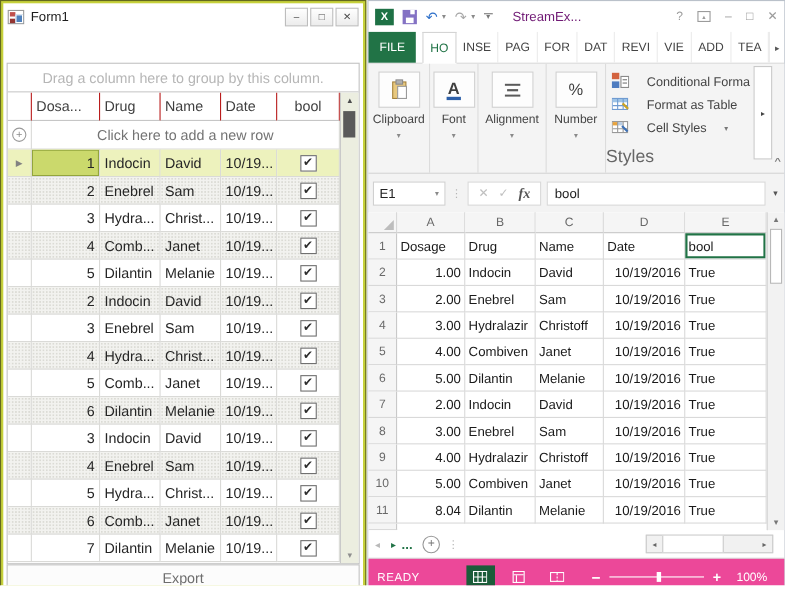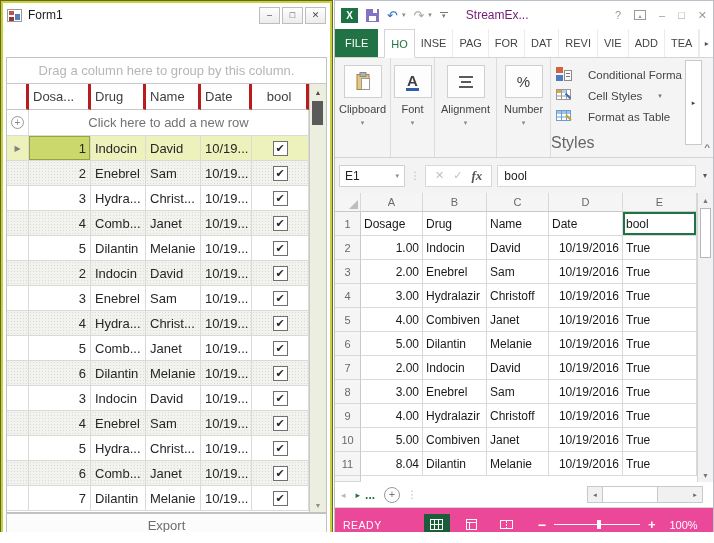--- a/index.html
+++ b/index.html
@@ -23,21 +23,21 @@
   #grid { position:absolute; left:3px; top:54px; width:321px; height:456px; border:1px solid #c2c2c2;
     background:#fff; display:flex; flex-direction:column; }
   .group-panel { height:26px; border-bottom:1px solid #c9c9c9; display:flex; align-items:center;
     justify-content:center; font-size:13px; color:#b6b6b6; }
   .grid-main { flex:1; display:flex; overflow:hidden; }
   .grid-table { width:302px; }
   .g-row { display:flex; height:25px; }
   .g-head { height:26px; }
   .g-cell { display:flex; align-items:center; padding:0 4px; overflow:hidden; white-space:nowrap;
     border-right:1px solid #dadad7; border-bottom:1px solid #dadad7; font-size:13px; color:#262626; }
-  .g-head .g-cell { border-right:3px solid #b91c1c; border-bottom:1px solid #c6c6c6; color:#3f3f3f; }
+  .g-head .g-cell { border-right:1px solid #b91c1c; border-bottom:1px solid #c6c6c6; color:#3f3f3f; }
   .c-ind  { width:22px; justify-content:center; padding:0; color:#828282; font-size:8px; }
   .c-dos  { width:62px; }
   .c-drug { width:55px; }
   .c-name { width:55px; }
   .c-date { width:51px; }
   .c-bool { width:57px; justify-content:center; }
   .num { justify-content:flex-end; }
   .g-head .c-dos { justify-content:flex-start; }
   .addrow { height:26px; }
   .addrow .add-text { flex:1; justify-content:center; color:#737373; }
@@ -462,46 +462,46 @@
                 <rect x="8.5" y="3.5" width="7" height="10" fill="#fff" stroke="#8a8a8a"></rect>
                 <rect x="10" y="6" width="4" height="1" fill="#777"></rect>
                 <rect x="10" y="9" width="4" height="1" fill="#777"></rect>
               </svg>
           </span>
           <span>Conditional Forma</span>
         </div>
         <div class="style-row">
           <span>
             <svg width="16" height="13">
+                <rect x="0.5" y="1.5" width="14" height="10" fill="#fff" stroke="#6f9bd1"></rect>
+                <rect x="1" y="2" width="13" height="3" fill="#9dc3e6"></rect>
+                <line x1="5.5" y1="2" x2="5.5" y2="11.5" stroke="#6f9bd1"></line>
+                <line x1="10.5" y1="2" x2="10.5" y2="11.5" stroke="#6f9bd1"></line>
+                <line x1="1" y1="8" x2="14" y2="8" stroke="#6f9bd1"></line>
+                <line x1="10" y1="6" x2="15" y2="11" stroke="#c9a227" stroke-width="2"></line>
+              </svg>
+          </span>
+          <span>Format as Table</span>
+          <span class="style-caret">▾</span>
+        </div>
+        <div class="style-row">
+          <span>
+            <svg width="16" height="13">
                 <rect x="0.5" y="1.5" width="14" height="10" fill="#fff" stroke="#999"></rect>
                 <rect x="1" y="2" width="4.5" height="3" fill="#e8a33d"></rect>
                 <rect x="5.5" y="2" width="4.5" height="3" fill="#b9cde4"></rect>
                 <line x1="5.5" y1="2" x2="5.5" y2="11.5" stroke="#999"></line>
                 <line x1="10.5" y1="2" x2="10.5" y2="11.5" stroke="#999"></line>
                 <line x1="1" y1="8" x2="14" y2="8" stroke="#999"></line>
                 <line x1="9.5" y1="5.5" x2="14.5" y2="10.5" stroke="#3b6fb5" stroke-width="2"></line>
               </svg>
           </span>
           <span>Cell Styles</span>
           <span class="style-caret">▾</span>
         </div>
-        <div class="style-row">
-          <span>
-            <svg width="16" height="13">
-                <rect x="0.5" y="1.5" width="14" height="10" fill="#fff" stroke="#6f9bd1"></rect>
-                <rect x="1" y="2" width="13" height="3" fill="#9dc3e6"></rect>
-                <line x1="5.5" y1="2" x2="5.5" y2="11.5" stroke="#6f9bd1"></line>
-                <line x1="10.5" y1="2" x2="10.5" y2="11.5" stroke="#6f9bd1"></line>
-                <line x1="1" y1="8" x2="14" y2="8" stroke="#6f9bd1"></line>
-                <line x1="10" y1="6" x2="15" y2="11" stroke="#c9a227" stroke-width="2"></line>
-              </svg>
-          </span>
-          <span>Format as Table</span>
-          <span class="style-caret">▾</span>
-        </div>
         <div class="styles-label">Styles</div>
       </div>
       <div class="ribbon-scroll">▸</div>
       <div class="ribbon-collapse">^</div>
     </div>
 
     <div class="xl-formula">
       <div class="name-box">
         <span>E1</span>
         <span class="nb-caret">▾</span>

